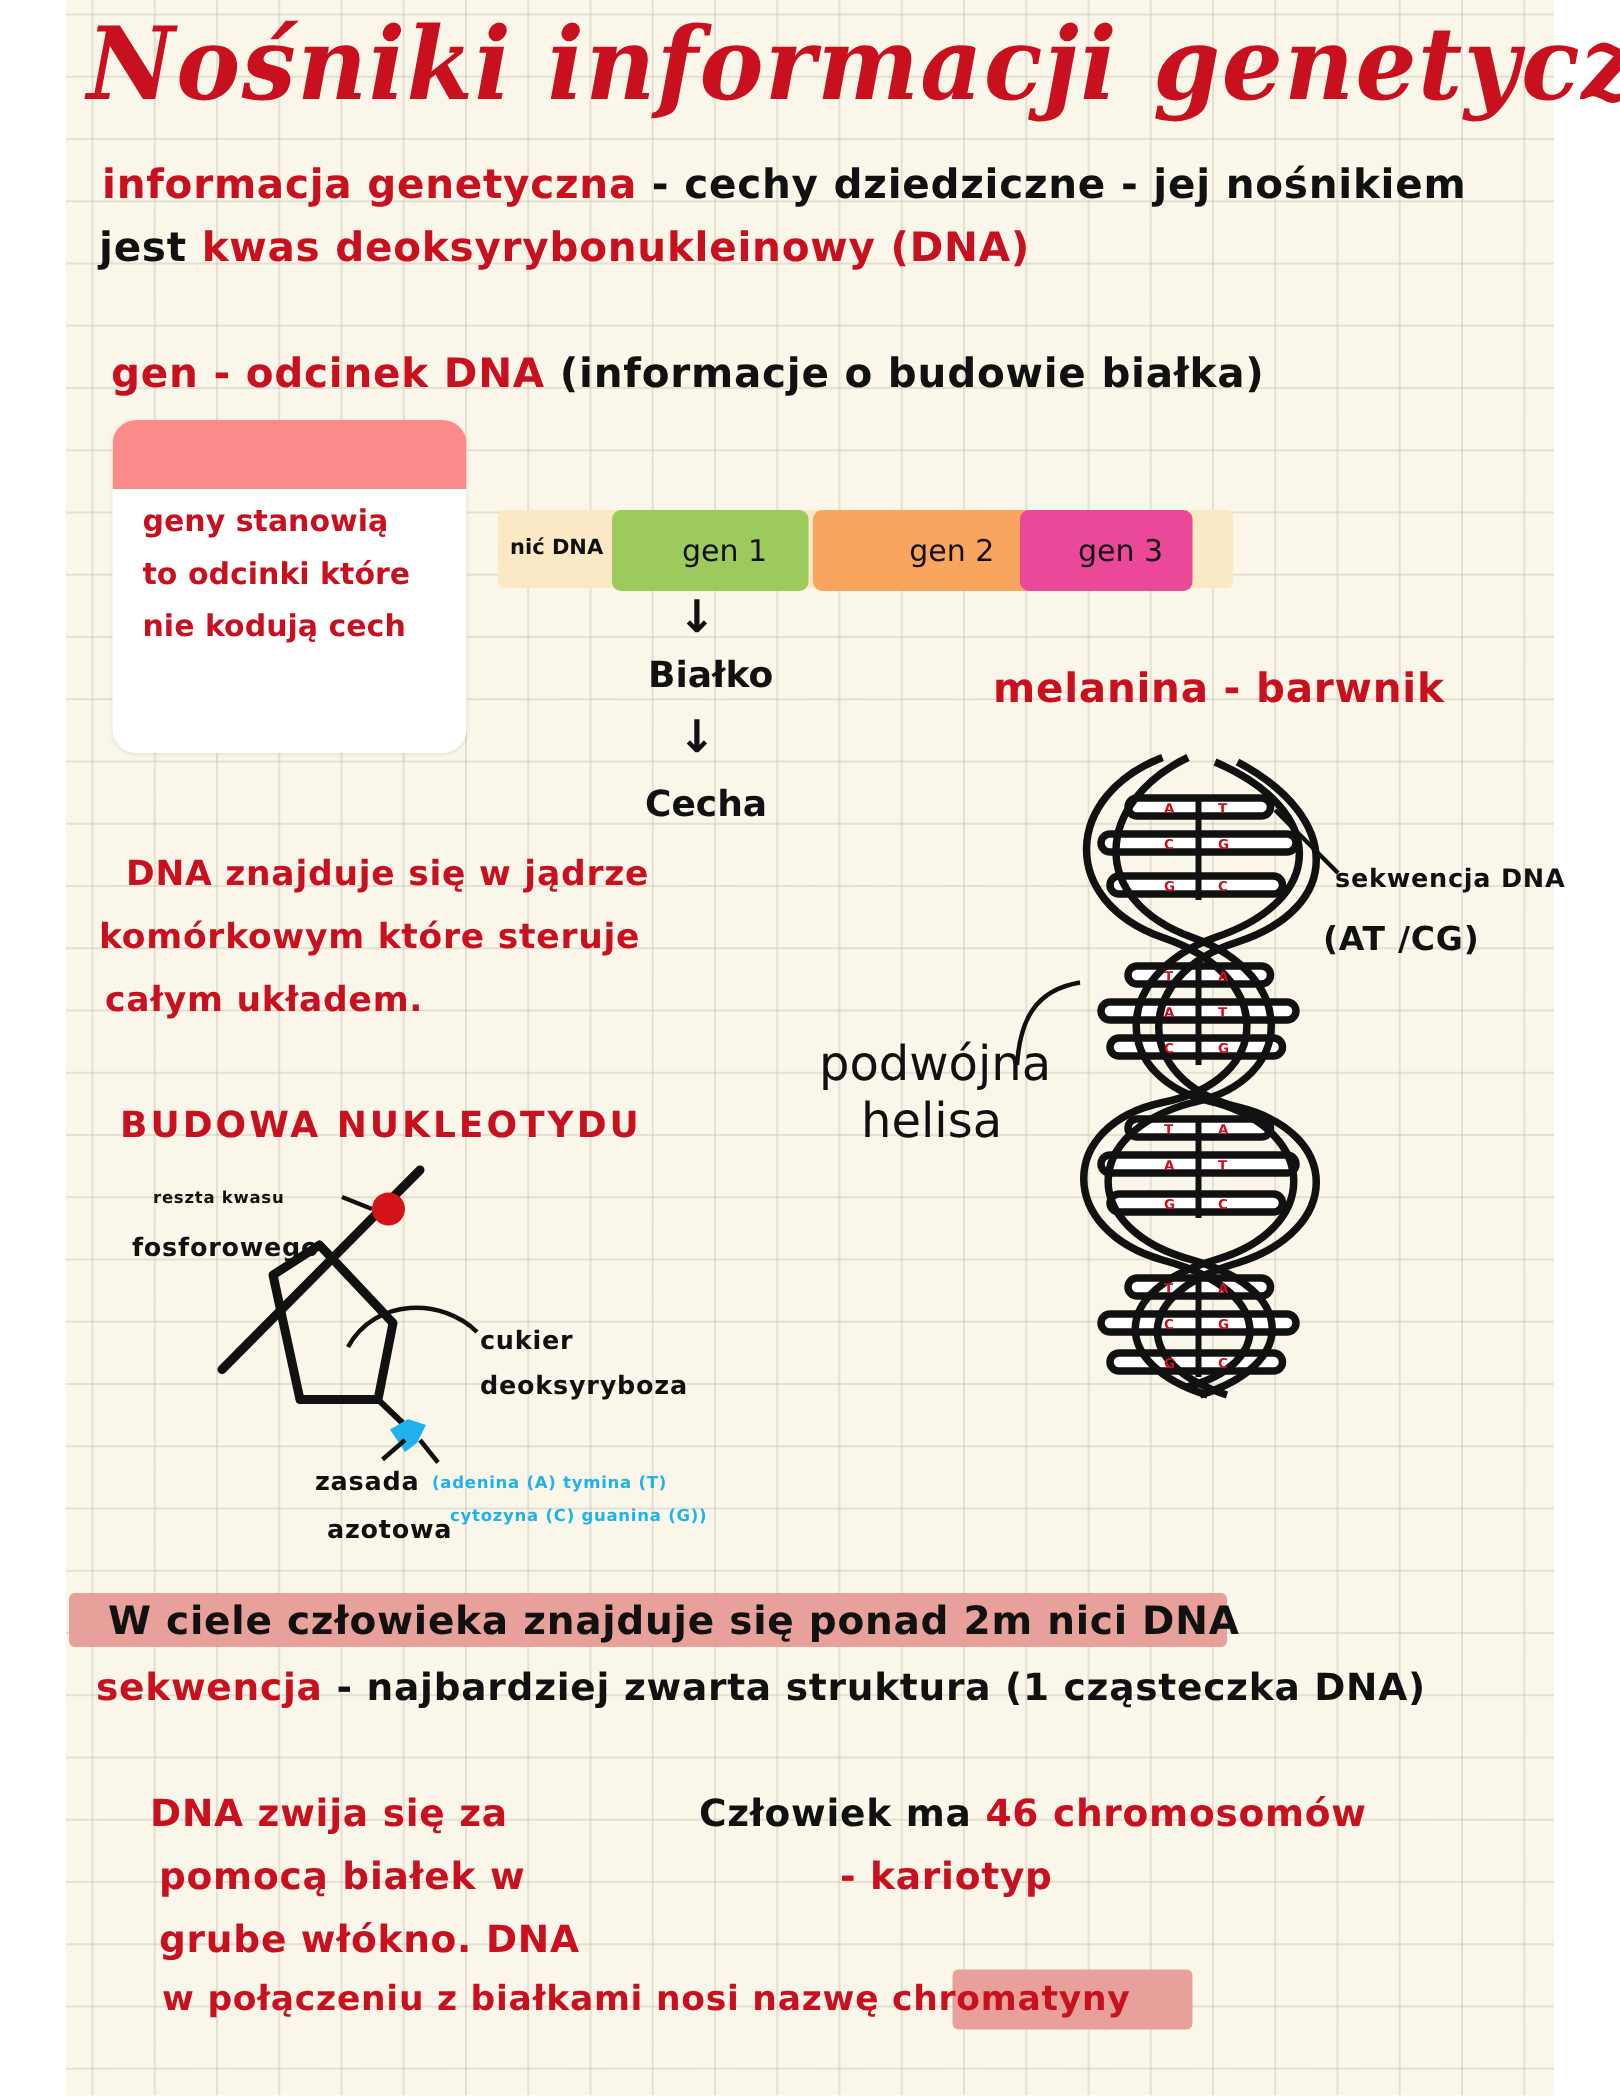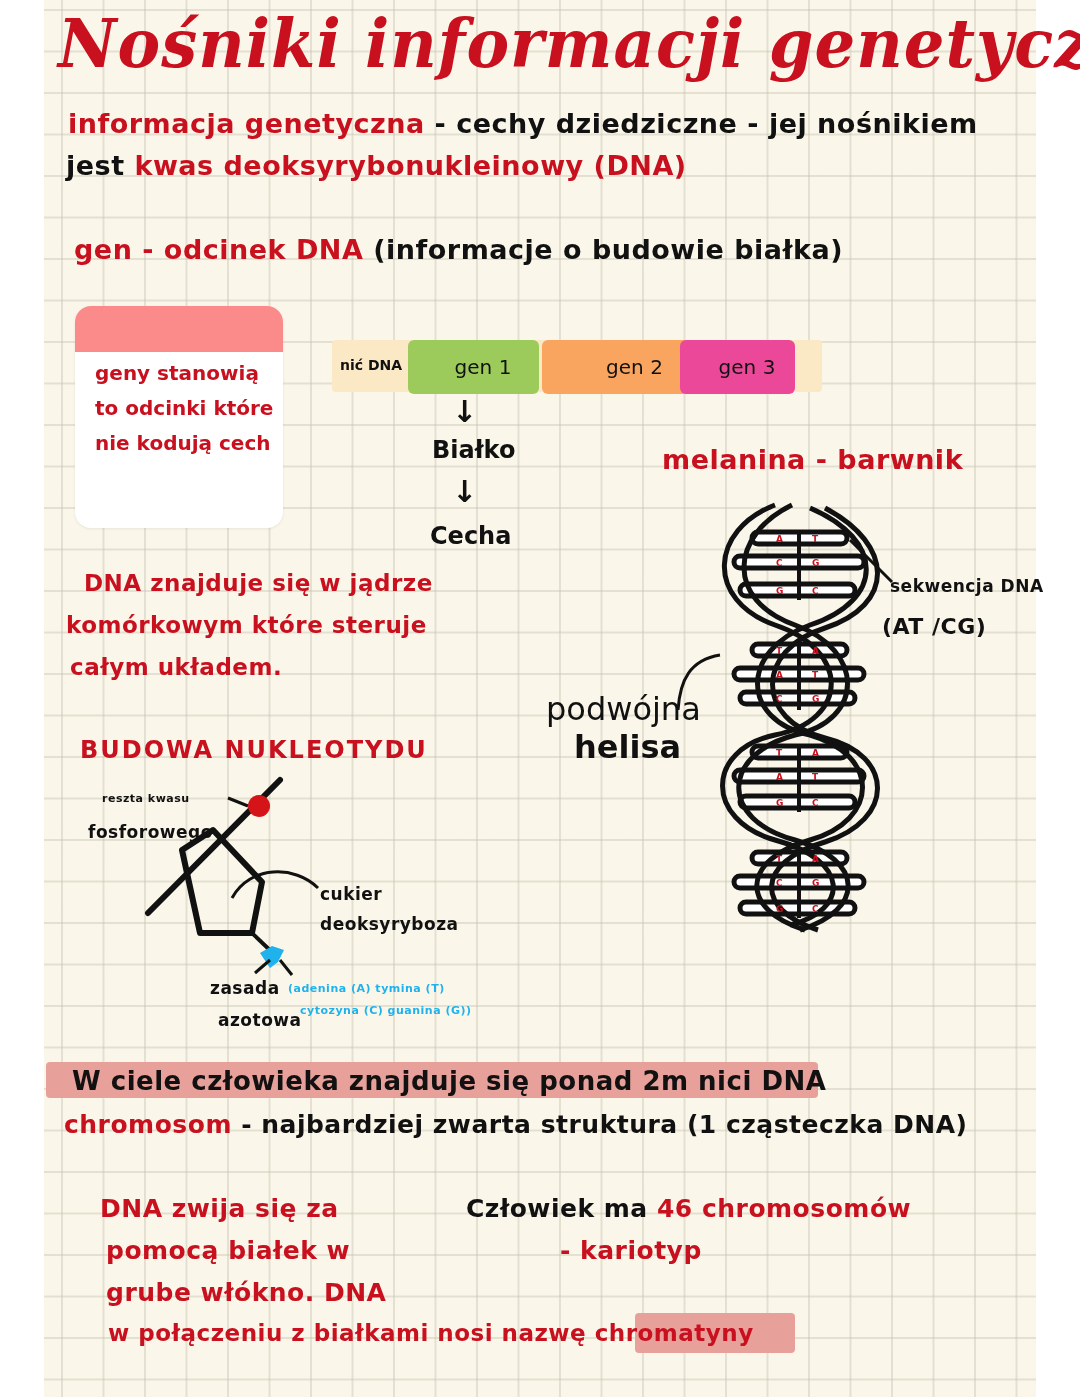--- a/index.html
+++ b/index.html
@@ -23,21 +23,21 @@
 
   .title {
     left:58px; top:6px; font-family:"DejaVu Serif", serif; font-style:italic; font-weight:bold;
     font-size:64px; color:#c8101e; letter-spacing:1px; transform:scaleY(1.05);
   }
   .line1 { left:68px; top:108px; font-size:27px; }
   .line2 { left:66px; top:150px; font-size:27px; }
   .gen-line { left:74px; top:234px; font-size:27px; }
 
   .card {
-    position:absolute; left:75px; top:306px; width:208px; height:222px;
+    position:absolute; left:75px; top:280px; width:236px; height:222px;
     background:#ffffff; border-radius:16px; overflow:hidden;
     box-shadow:0 1px 3px rgba(0,0,0,0.08);
   }
   .card-top { height:46px; background:#fb8b8b; }
   .card-body { padding:4px 0 0 20px; color:#c8101e; font-size:20px; line-height:35px; font-weight:bold; }
 
   .strand {
     position:absolute; left:332px; top:340px; width:490px; height:52px;
     background:#fbe8c4; border-radius:4px;
   }
@@ -187,26 +187,26 @@
   </g>
 </svg>
 
 <svg class="abs" style="left:600px; top:520px;" width="300" height="200">
   <path d="M250,20 C270,40 285,55 292,62" fill="none" stroke="#111" stroke-width="3"></path>
   <path d="M120,135 C90,140 80,160 78,190" fill="none" stroke="#111" stroke-width="3"></path>
 </svg>
 <div class="abs blk hand" style="left:890px; top:576px; font-size:17px;">sekwencja DNA</div>
 <div class="abs blk hand" style="left:882px; top:614px; font-size:22px;">(AT /CG)</div>
 <div class="abs blk" style="left:546px; top:690px; font-size:32px;">podwójna</div>
-<div class="abs blk" style="left:574px; top:728px; font-size:32px;font-weight:bold;">helisa</div>
+<div class="abs blk" style="left:574px; top:728px; font-size:32px;">helisa</div>
 
 <div class="highlight-bar"></div>
 <div class="abs blk hand" style="left:72px; top:1066px; font-size:26px;">W ciele człowieka znajduje się ponad 2m nici DNA</div>
 <div class="abs hand" style="left:64px; top:1110px; font-size:25px;">
-  <span class="red">chromosom</span><span class="blk"> - najbardziej zwarta struktura (1 cząsteczka DNA)</span>
+  <span class="red">sekwencja</span><span class="blk"> - najbardziej zwarta struktura (1 cząsteczka DNA)</span>
 </div>
 
 <div class="abs red hand" style="left:100px; top:1194px; font-size:25px;">DNA zwija się za</div>
 <div class="abs red hand" style="left:106px; top:1236px; font-size:25px;">pomocą białek w</div>
 <div class="abs red hand" style="left:106px; top:1278px; font-size:25px;">grube włókno. DNA</div>
 <div class="chrom-hl"></div>
 <div class="abs red hand" style="left:108px; top:1320px; font-size:23px;">
   <span>w połączeniu z białkami nosi nazwę </span><span>chromatyny</span>
 </div>
 

